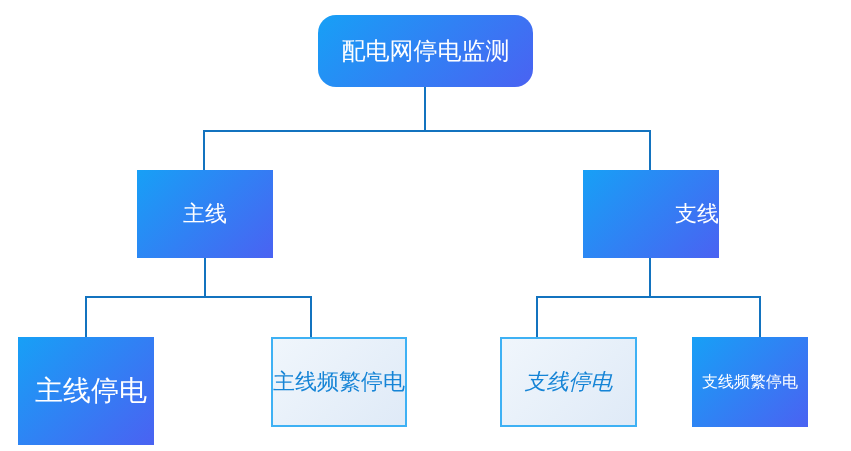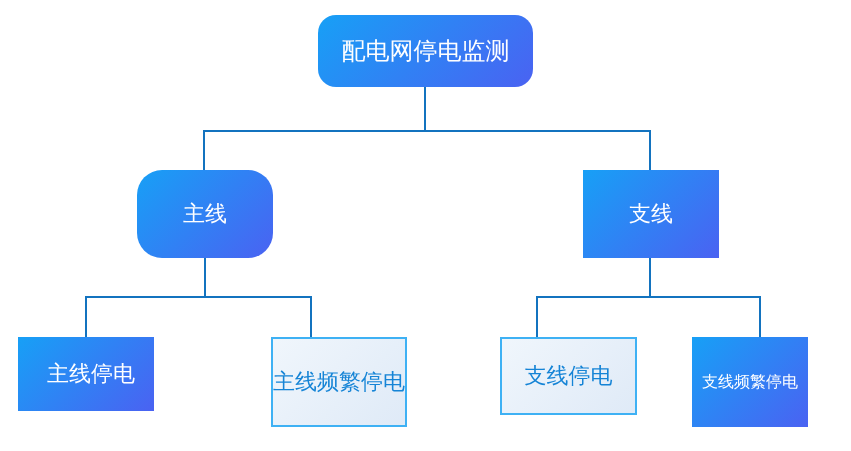--- a/index.html
+++ b/index.html
@@ -45,25 +45,25 @@
     background: linear-gradient(135deg, var(--node-gradient-start) 0%, var(--node-gradient-end) 100%);
     color: var(--node-text);
   }
   .node.light {
     background: linear-gradient(135deg, var(--light-bg-start) 0%, var(--light-bg-end) 100%);
     border: 2px solid var(--light-border);
     color: var(--light-text);
     margin-left: 28px;
   }
   .node-root   { left: 318px; top: 15px;  width: 215px; height: 72px; font-size: 24px; border-radius: 18px; }
-  .node-main   { left: 137px; top: 170px; width: 136px; height: 88px; font-size: 22px; border-radius: 25px; }
-  .node-branch { left: 583px; top: 170px; width: 136px; height: 88px; font-size: 22px; }
-  .node-main-outage     { left: 18px;  top: 337px; width: 136px; height: 74px; font-size: 22px; padding-left: 10px; }
+  .node-main   { left: 137px; top: 170px; width: 136px; height: 88px; font-size: 22px; }
+  .node-branch { left: 583px; top: 170px; width: 136px; height: 88px; font-size: 22px; justify-content: flex-end; }
+  .node-main-outage     { left: 18px;  top: 337px; width: 136px; height: 108px; font-size: 28px; padding-left: 10px; }
   .node-main-frequent   { left: 243px; top: 337px; width: 136px; height: 90px; font-size: 22px; }
-  .node-branch-outage   { left: 472px; top: 337px; width: 137px; height: 78px; font-size: 22px; }
+  .node-branch-outage   { left: 472px; top: 337px; width: 137px; height: 90px; font-size: 22px; font-style: italic; }
   .node-branch-frequent { left: 692px; top: 337px; width: 116px; height: 90px; font-size: 16px; align-items: center; }
 
   .c-root-drop      { left: 424px; top: 86px;  height: 46px; }
   .c-level1-h       { left: 203px; top: 130px; width: 448px; }
   .c-main-drop      { left: 203px; top: 130px; height: 40px; }
   .c-branch-drop    { left: 649px; top: 130px; height: 40px; }
   .c-main-stem      { left: 204px; top: 258px; height: 40px; }
   .c-main-h         { left: 85px;  top: 296px; width: 227px; }
   .c-main-outage-drop    { left: 85px;  top: 296px; height: 41px; }
   .c-main-frequent-drop  { left: 310px; top: 296px; height: 41px; }

